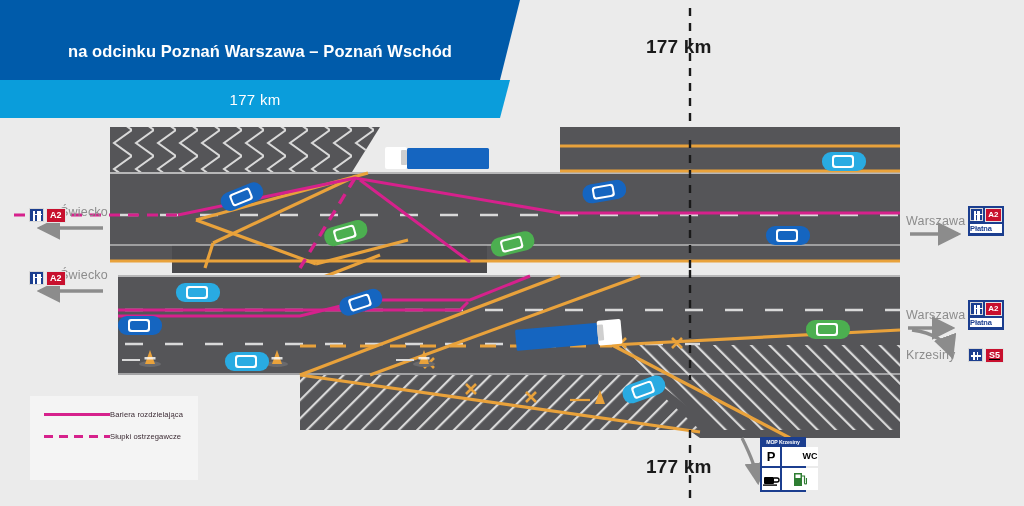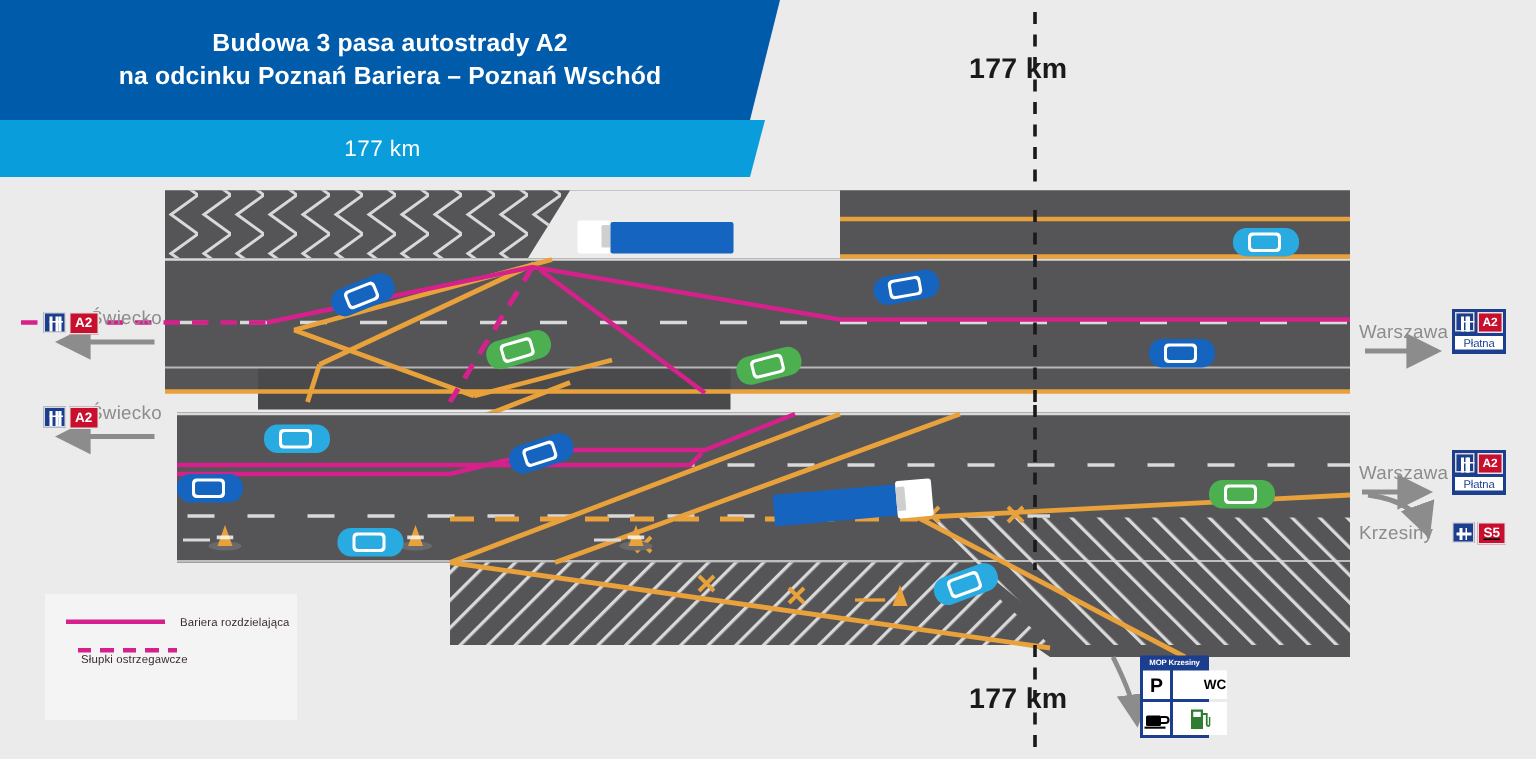--- a/index.html
+++ b/index.html
@@ -87,21 +87,21 @@
   
   .toll-sign{
     position:absolute;width:36px;height:30px;background:#1b3e8f;
     padding:2px;box-sizing:border-box;
   }
   .toll-sign .top{display:flex;gap:2px;justify-content:center;}
   .toll-sign .mini-motorway{width:14px;height:13px;}
   .toll-sign .badge-a2{font-size:8px;padding:1px 2.5px;}
   .toll-sign .plat{
     margin-top:2px;background:#ffffff;color:#1b3e8f;font-size:7.5px;
-    font-weight:normal;text-align:center;line-height:9px;letter-spacing:-.1px;
+    font-weight:bold;text-align:left;line-height:9px;letter-spacing:-.1px;
   }
   #toll-1{left:968px;top:206px;}
   #toll-2{left:968px;top:300px;}
   #s5-sign{left:968px;top:348px;display:flex;gap:2px;text-decoration:underline;}
 
   
   .mop-sign{
     position:absolute;left:760px;top:437px;width:46px;height:55px;
     background:#1b3e8f;padding:2px;box-sizing:border-box;
     display:flex;flex-direction:column;gap:1.5px;
@@ -118,25 +118,25 @@
   .mop-cell .glyph{font-size:13px;font-weight:bold;color:#000000;line-height:1;}
   .mop-cell .glyph.small{font-size:9px;margin-left:21px;}
 
   
   .legend{
     position:absolute;left:30px;top:396px;width:168px;height:84px;
     background:#f4f4f4;
   }
   .legend-row{position:absolute;display:flex;align-items:center;}
   .legend-row .lbl{
-    font-size:7.6px;color:#3b2a33;line-height:9.5px;margin-left:10px;
+    font-size:7.6px;color:#3b2a33;line-height:9.5px;
     white-space:pre-line;letter-spacing:.1px;
   }
   #lg1{left:14px;top:14px;}
-  #lg2{left:14px;top:36px;flex-direction:column;}
+  #lg2{left:14px;top:36px;}
   #lg3{left:14px;top:57px;}
   .swatch{width:66px;height:3px;}
   .sw-solid-pink{background:#d6218c;}
   .sw-dash-pink{
     height:3px;
     background:repeating-linear-gradient(to right,#d6218c 0 9px,transparent 9px 15px);
   }
   .sw-orange-wrap{display:flex;flex-direction:column;gap:5px;}
   .sw-solid-orange{background:#e9a23b;height:3px;width:66px;}
   .sw-dash-orange{
@@ -358,22 +358,22 @@
       <g transform="translate(620,388) rotate(-20)">
         <rect x="0" y="0" width="44" height="19" rx="9" fill="#29abe2"></rect>
         <rect x="10" y="3" width="22" height="13" rx="3" fill="#ffffff"></rect>
         <rect x="12" y="5" width="18" height="9" rx="2" fill="#29abe2"></rect>
       </g>
     </g>
   </svg>
 
   <div class="banner-title">
     <h1>
-      <span>Budowa 3 pasa autostrady A2</span><br>
-      <span>na odcinku Poznań Bariera – Poznań Wschód</span>
+      <br>
+      <span>na odcinku Poznań Warszawa – Poznań Wschód</span>
     </h1>
   </div>
   <div class="banner-sub">
     <span>177 km</span>
   </div>
 
   <div class="km-label" id="km-top">177 km</div>
   <div class="km-label" id="km-bottom">177 km</div>
 
   <div class="dir-text" id="dir-swiecko-1">Świecko</div>

